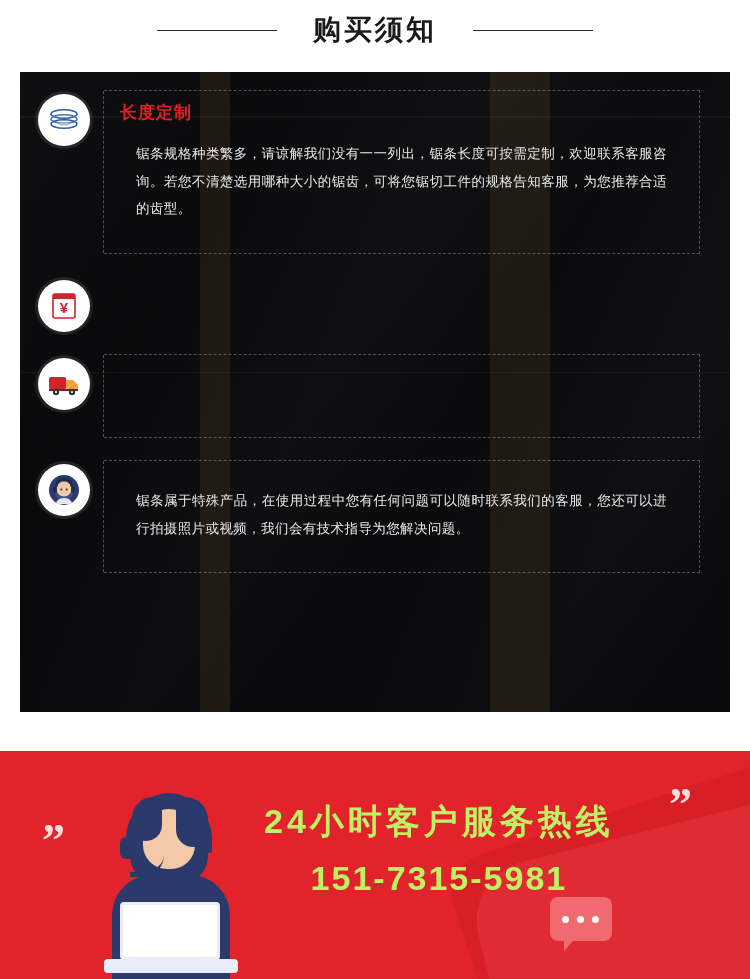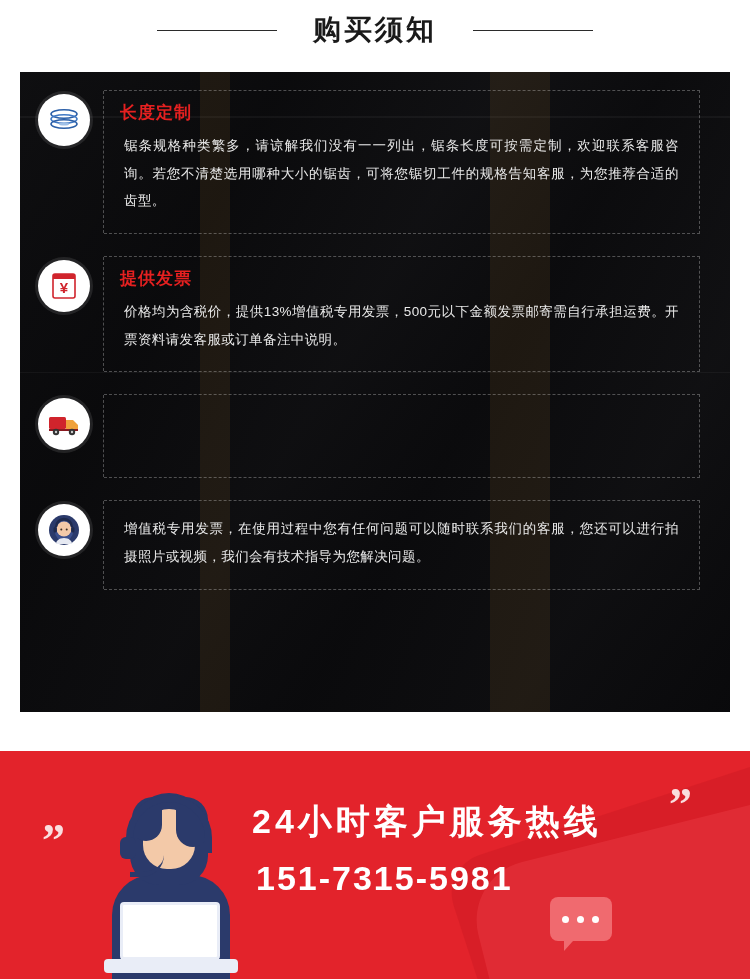--- a/index.html
+++ b/index.html
@@ -107,21 +107,21 @@
     font-weight: bold;
     letter-spacing: 1px;
     margin: 0 0 8px 0;
   }
   .item-text {
     color: #e9e9e9;
     font-size: 13.5px;
     line-height: 2.05;
     letter-spacing: 0.4px;
     text-align: justify;
-    margin: 4px;
+    margin: 16px;
   }
 
   
   .footer {
     position: absolute;
     left: 0;
     bottom: 0;
     width: 750px;
     height: 228px;
     background: #e3232b;
@@ -155,23 +155,24 @@
     font-size: 46px;
     font-weight: bold;
     line-height: 0.8;
     font-family: "Liberation Serif", "DejaVu Serif", serif;
   }
   .quote.left { left: 42px; top: 72px; }
   .quote.right { right: 58px; top: 36px; }
 
   .footer-text {
     position: absolute;
-    left: 252px;
+    left: 264px;
     top: 48px;
-    color: #ffffff;
+    color: #bef264;
+    text-align: center;
   }
   .hotline-label {
     font-size: 34px;
     font-weight: bold;
     letter-spacing: 4px;
     margin: 0 0 14px 0;
     white-space: nowrap;
   }
   .hotline-number {
     font-size: 34px;
@@ -316,24 +317,20 @@
       </div>
     </div>
 
     <div class="item">
       <div class="icon-wrap">
         <svg width="34" height="34" viewBox="0 0 34 34" aria-hidden="true">
           <rect x="6" y="5" width="22" height="24" rx="2" fill="#ffffff" stroke="#d0242c" stroke-width="1.6"></rect>
           <rect x="6" y="5" width="22" height="5" fill="#d0242c"></rect>
           <text x="17" y="24" font-size="15" font-family="Liberation Sans, sans-serif" font-weight="bold" fill="#d0242c" text-anchor="middle">¥</text>
         </svg>
-      </div>
-      <div class="body">
-        <div class="item-title">提供发票</div>
-        <p class="item-text">价格均为含税价，提供13%增值税专用发票，500元以下金额发票邮寄需自行承担运费。开票资料请发客服或订单备注中说明。</p>
       </div>
     </div>
 
     <div class="item">
       <div class="icon-wrap">
         <svg width="36" height="30" viewBox="0 0 36 30" aria-hidden="true">
           <rect x="3" y="8" width="17" height="12" rx="1.5" fill="#d0242c"></rect>
           <path d="M20 11 h7 l5 5 v4 h-12 z" fill="#f0a23c"></path>
           <rect x="3" y="20" width="29" height="2" fill="#8a1a20"></rect>
           <circle cx="10" cy="23" r="3.2" fill="#333"></circle>
@@ -355,21 +352,21 @@
           <path d="M10.5 16 a7.5 7.5 0 0 1 15 0 v-2 a7.5 7.5 0 0 0 -15 0 z" fill="#1f2a4d"></path>
           <path d="M10 15 a8 8 0 0 1 16 0" fill="none" stroke="#1f2a4d" stroke-width="2.4"></path>
           <rect x="7.5" y="15" width="3.4" height="5.5" rx="1.6" fill="#1f2a4d"></rect>
           <rect x="25.1" y="15" width="3.4" height="5.5" rx="1.6" fill="#1f2a4d"></rect>
           <path d="M18 26 c-5 0 -8 3 -8 6 h16 c0 -3 -3 -6 -8 -6 z" fill="#e6e9f2"></path>
           <circle cx="15.3" cy="17.5" r="1" fill="#3a2c22"></circle>
           <circle cx="20.7" cy="17.5" r="1" fill="#3a2c22"></circle>
         </svg>
       </div>
       <div class="body">
-        <p class="item-text">增值税专用发票，在使用过程中您有任何问题可以随时联系我们的客服，您还可以进行拍摄照片或视频，我们会有技术指导为您解决问题。</p>
+        <p class="item-text">锯条属于特殊产品，在使用过程中您有任何问题可以随时联系我们的客服，您还可以进行拍摄照片或视频，我们会有技术指导为您解决问题。</p>
       </div>
     </div>
 
   </div>
 </div>
 
 <div class="footer">
   <div class="wave"></div>
   <div class="wave2"></div>
 

